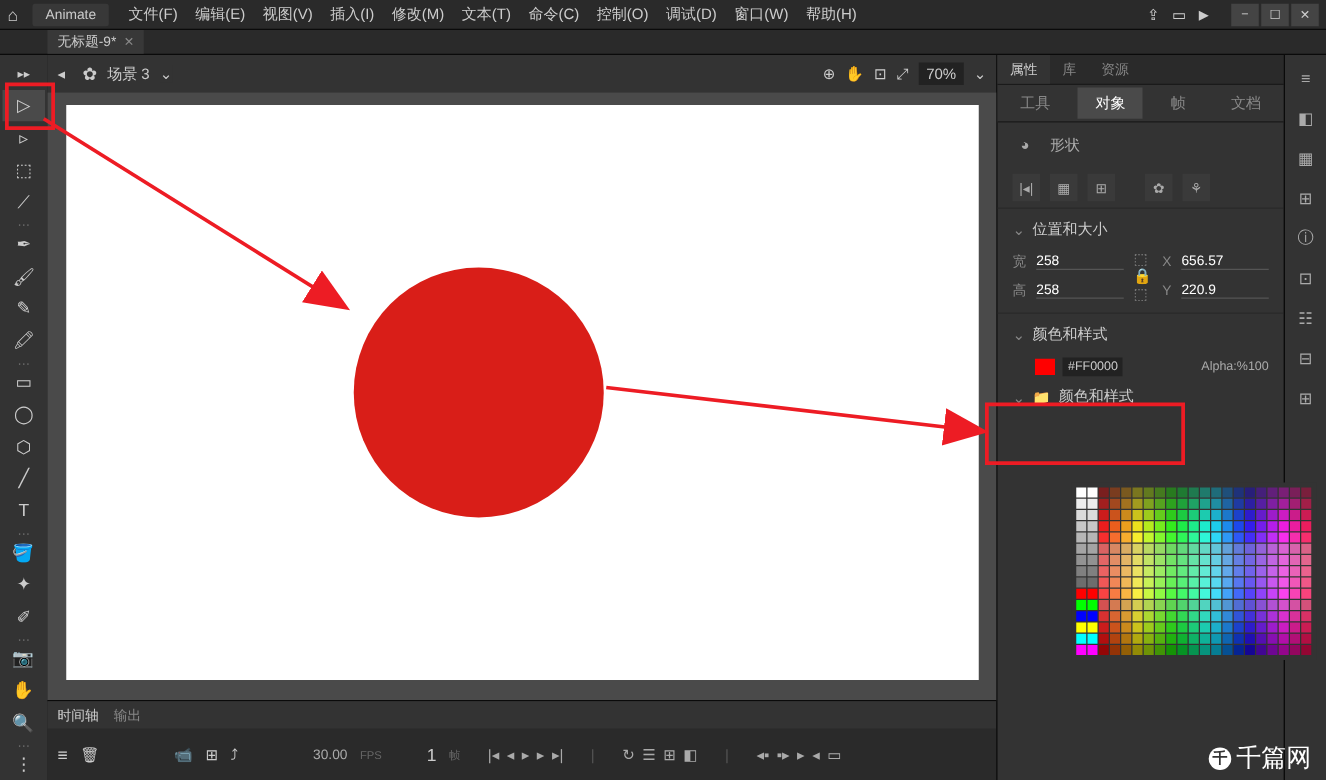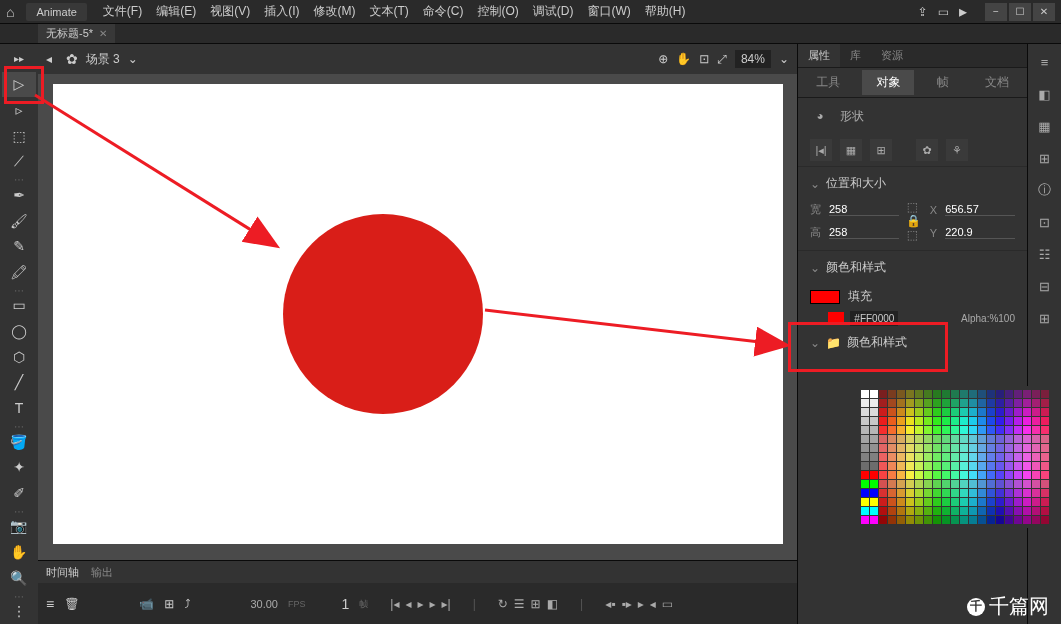--- a/index.html
+++ b/index.html
@@ -101,21 +101,21 @@
     <div class="win-controls">
       <span>−</span>
       <span>☐</span>
       <span>✕</span>
     </div>
   </div>
 </div>
 
 <div class="tabbar">
   <div class="tab">
-    <span>无标题-5*</span>
+    <span>无标题-9*</span>
     <span class="x">✕</span>
   </div>
 </div>
 
 <div class="main">
   <div class="toolbox">
     <span class="tool" style="font-size:10px">▸▸</span>
     <span class="tool sel">▷</span>
     <span class="tool">▹</span>
     <span class="tool">⬚</span>
@@ -147,21 +147,21 @@
     <div class="scenebar">
       <span class="left">◂</span>
       <span class="clip">✿</span>
       <span class="scene">场景 3</span>
       <span class="v">⌄</span>
       <div class="right">
         <span>⊕</span>
         <span>✋</span>
         <span>⊡</span>
         <span>⤢</span>
-        <span class="zoom">84%</span>
+        <span class="zoom">70%</span>
         <span>⌄</span>
       </div>
     </div>
     <div class="canvas-wrap">
       <div class="canvas">
         <div class="circle"></div>
       </div>
     </div>
     <div class="timeline-area">
       <div class="timeline-tabs">
@@ -246,24 +246,20 @@
         <span class="val">258</span>
         <span class="lbl">Y</span>
         <span class="val">220.9</span>
       </div>
     </div>
     <div class="section">
       <div class="sec-head">
           <span class="ar">⌄</span>
           <span>颜色和样式</span>
         </div>
-      <div class="fill-row">
-        <div class="fill-swatch"></div>
-        <span>填充</span>
-      </div>
       <div class="fill-hex-row">
         <div class="hex-box">&nbsp;&nbsp;&nbsp;</div>
         <span class="hex-val">#FF0000</span>
         <span class="alpha"><span>Alpha:%</span><span>100</span></span>
       </div>
       <div class="sec-head" style="margin-top:6px">
           <span class="ar">⌄</span>
           <span>📁</span>
           <span>颜色和样式</span>
         </div>

